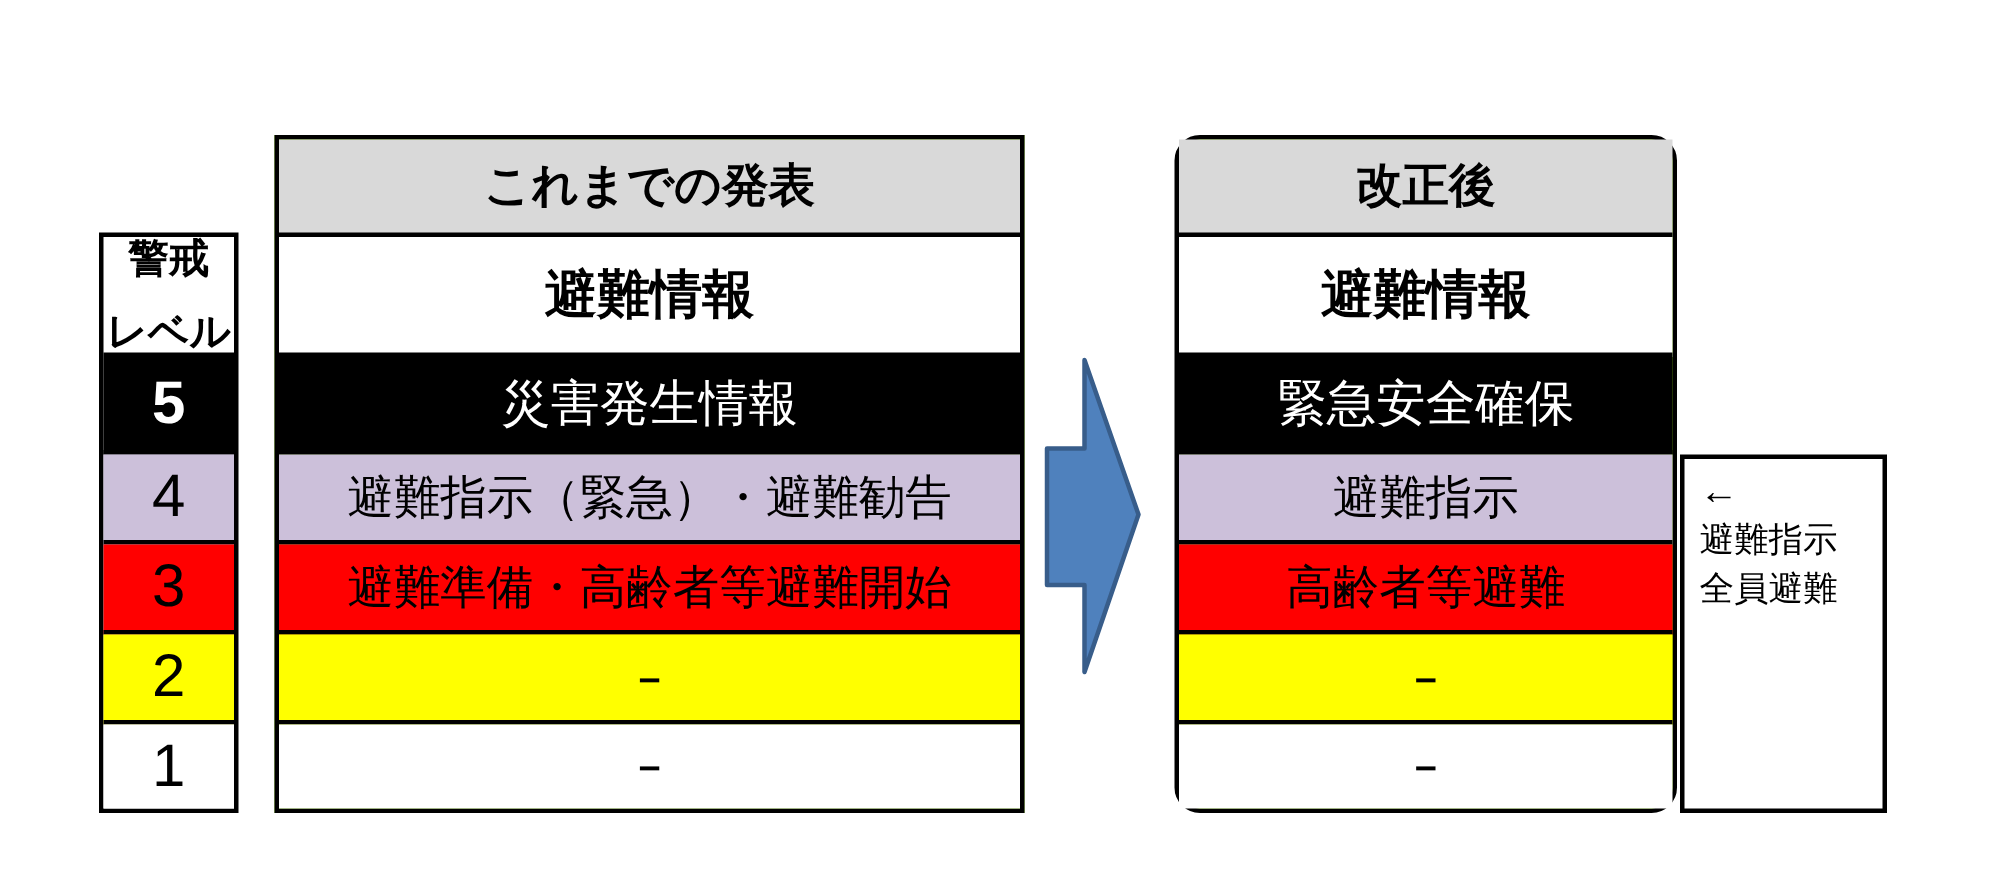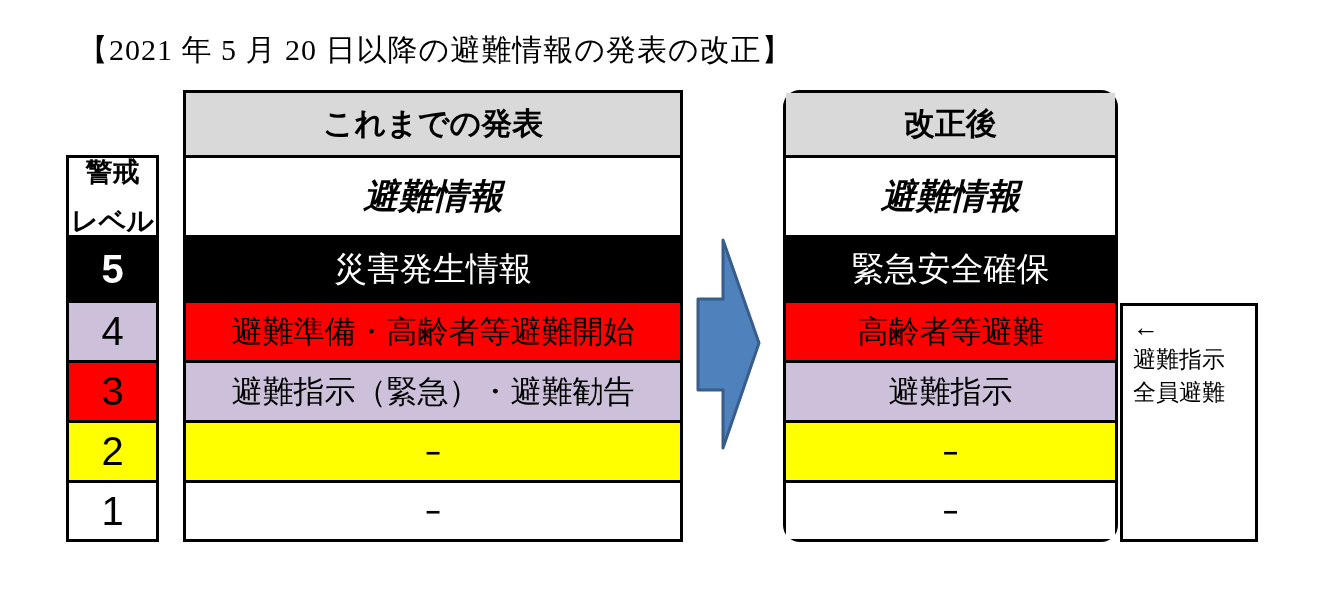--- a/index.html
+++ b/index.html
@@ -39,21 +39,21 @@
   .table.after  { left:783px; width:335px;border-radius:17px; }
   .t-header {
     box-sizing:border-box; height:65px; border-bottom:3px solid #000;
     display:flex; align-items:center; justify-content:center;
     font-size:31px; font-weight:700;
   }
   .row {
     box-sizing:border-box; border-bottom:3px solid #000;
     display:flex; align-items:center; justify-content:center; white-space:nowrap;
   }
-  .row.r0 { height:80px; font-size:35px; font-weight:700;font-style:italic; }
+  .row.r0 { height:80px; font-size:35px; font-weight:700; }
   .row.r1 { height:65px; font-size:33px; font-weight:400; }
   .row.r2 { height:60px; font-size:31px; font-weight:500; }
   .row.r3 { height:60px; font-size:31px; font-weight:500; }
   .row.r4 { height:60px; font-size:27px; font-weight:700; }
   .row.r5 { height:56px; font-size:27px; font-weight:700; border-bottom:none; }
   .h65 { height:65px; } .h60 { height:60px; }
   .h56 { height:56px; border-bottom:none !important; }
   
   .arrow-svg { position:absolute; left:693px; top:236px; }
   
@@ -62,54 +62,53 @@
     box-sizing:border-box; border:3px solid #000; background:#fff;
     padding:6px 4px 0 10px; font-size:23px; font-weight:500; line-height:1.42;
   }
   .note .glyph { font-size:26px; line-height:1.2; }
 </style>
 </head>
 <body>
 
 <div class="canvas">
 
-  <div class="title">【2021 年 5 月 20 日以降の避難情報の発表の改正】</div>
 
   <div class="level-col">
     <div class="level-header">
       <span>警戒</span>
       <span>レベル</span>
     </div>
     <div class="level-cell h65 bold" style="background-color: rgb(0, 0, 0); color: rgb(255, 255, 255);">5</div>
     <div class="level-cell h60" style="background-color: rgb(204, 192, 218); color: rgb(0, 0, 0);">4</div>
     <div class="level-cell h60" style="background-color: rgb(255, 0, 0); color: rgb(0, 0, 0);">3</div>
     <div class="level-cell h60" style="background-color: rgb(255, 255, 0); color: rgb(0, 0, 0);">2</div>
     <div class="level-cell h56" style="background-color: rgb(255, 255, 255); color: rgb(0, 0, 0);">1</div>
   </div>
 
   <div class="table before">
     <div class="t-header" style="background-color: rgb(217, 217, 217);">これまでの発表</div>
     <div class="row r0" style="background-color: rgb(255, 255, 255); color: rgb(0, 0, 0);">避難情報</div>
     <div class="row r1" style="background-color: rgb(0, 0, 0); color: rgb(255, 255, 255);">災害発生情報</div>
+    <div class="row r2" style="background-color: rgb(204, 192, 218); color: rgb(0, 0, 0);">避難指示（緊急）・避難勧告</div>
     <div class="row r3" style="background-color: rgb(255, 0, 0); color: rgb(0, 0, 0);">避難準備・高齢者等避難開始</div>
-    <div class="row r2" style="background-color: rgb(204, 192, 218); color: rgb(0, 0, 0);">避難指示（緊急）・避難勧告</div>
     <div class="row r4" style="background-color: rgb(255, 255, 0); color: rgb(0, 0, 0);">－</div>
     <div class="row r5" style="background-color: rgb(255, 255, 255); color: rgb(0, 0, 0);">－</div>
   </div>
 
   <svg class="arrow-svg" width="72" height="214" viewBox="0 0 72 214">
     <path d="M 5,63 L 30,63 L 30,4 L 66,107 L 30,212 L 30,154 L 5,154 Z" stroke-width="3" stroke-linejoin="round" fill="#4F81BD" stroke="#385D8A"></path>
   </svg>
 
   <div class="table after">
     <div class="t-header" style="background-color: rgb(217, 217, 217);">改正後</div>
     <div class="row r0" style="background-color: rgb(255, 255, 255); color: rgb(0, 0, 0);">避難情報</div>
     <div class="row r1" style="background-color: rgb(0, 0, 0); color: rgb(255, 255, 255);">緊急安全確保</div>
+    <div class="row r2" style="background-color: rgb(204, 192, 218); color: rgb(0, 0, 0);">避難指示</div>
     <div class="row r3" style="background-color: rgb(255, 0, 0); color: rgb(0, 0, 0);">高齢者等避難</div>
-    <div class="row r2" style="background-color: rgb(204, 192, 218); color: rgb(0, 0, 0);">避難指示</div>
     <div class="row r4" style="background-color: rgb(255, 255, 0); color: rgb(0, 0, 0);">－</div>
     <div class="row r5" style="background-color: rgb(255, 255, 255); color: rgb(0, 0, 0);">－</div>
   </div>
 
   <div class="note">
     <div class="glyph">←</div>
     <div>避難指示</div>
     <div>全員避難</div>
   </div>
 

